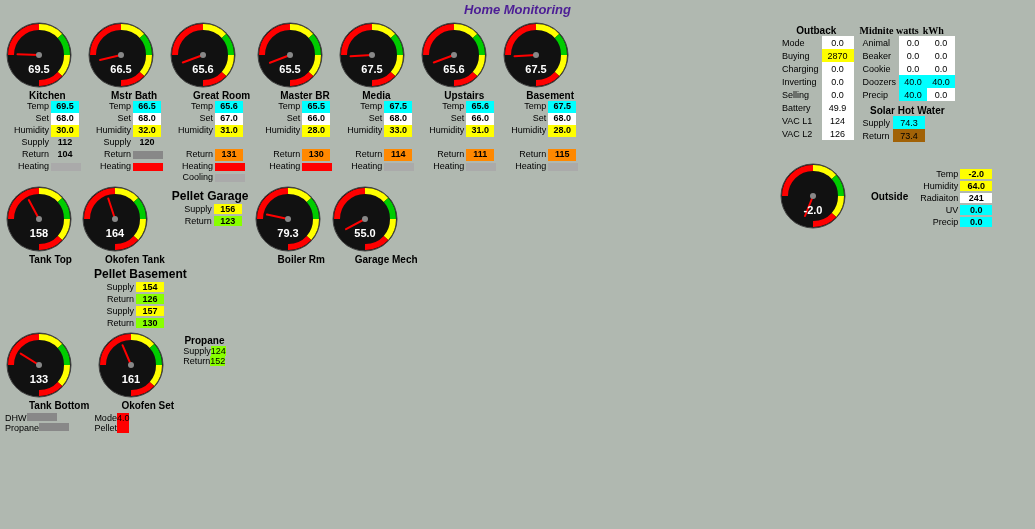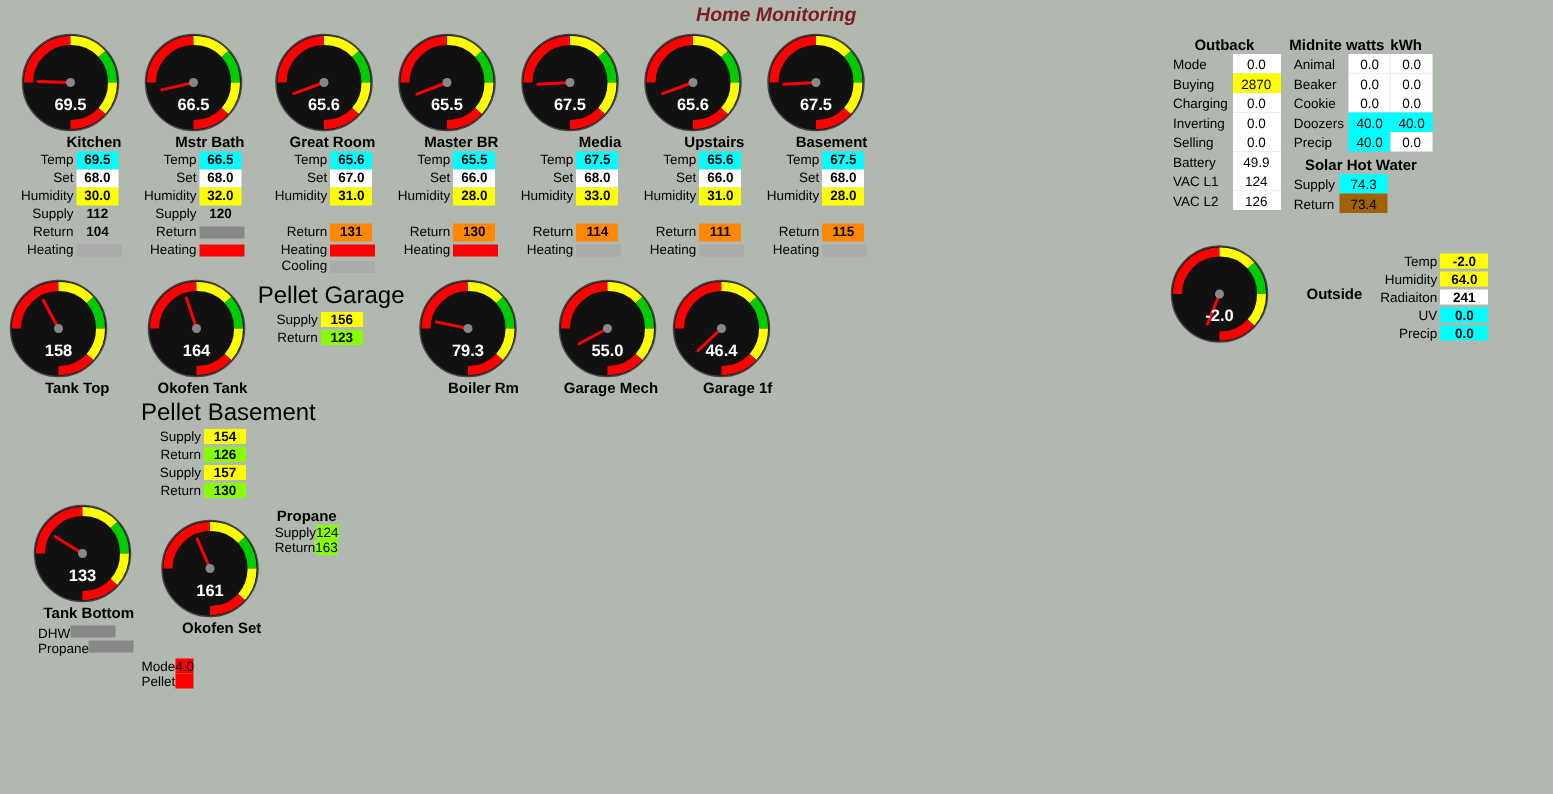--- a/index.html
+++ b/index.html
@@ -9,21 +9,21 @@
       font-size: 10px;
       color: #000;
       width: 1035px;
       height: 529px;
       overflow: hidden;
     }
     .page-title {
       text-align: center;
       font-size: 13px;
       font-weight: bold;
-      color: #7f1d1d;
+      color: #4c1d95;
       font-style: italic;
       padding: 2px 0;
     }
     .main-layout {
       display: flex;
       flex-direction: row;
       width: 100%;
     }
     .left-section {
       flex: 1;
@@ -56,21 +56,21 @@
       margin-top: 4px;
     }
 
     
     .row1 { display: flex; flex-direction: row; padding: 2px 2px 0 2px; }
     .row2 { display: flex; flex-direction: row; padding: 2px 2px 0 2px; }
 
     .gauge-with-data {
       display: flex;
       flex-direction: column;
-      align-items: flex-end;
+      align-items: flex-start;
       margin: 0 3px;
     }
 
     .readings-block {
       font-size: 9px;
       line-height: 1.3;
     }
     .readings-block .r-row {
       display: flex;
       align-items: center;
@@ -155,23 +155,23 @@
       font-weight: bold;
       padding: 0 1px;
     }
 
     
     .pellet-section {
       font-size: 9px;
       margin-top: 2px;
     }
     .pellet-section .ps-title {
-      font-weight: normal;
+      font-weight: bold;
       text-align: center;
-      font-size: 16px;
+      font-size: 12px;
     }
     .pellet-section .r-row {
       display: flex;
       align-items: center;
       height: 12px;
     }
     .pellet-section .r-label {
       width: 42px;
       text-align: right;
       padding-right: 2px;
@@ -591,34 +591,20 @@
           <path d="M 55 15 A 28 28 0 0 1 62 34" stroke="#00cc00" stroke-width="6" fill="none"></path>
           <path d="M 62 34 A 28 28 0 0 1 55 53" stroke="#ffff00" stroke-width="6" fill="none"></path>
           <path d="M 55 53 A 28 28 0 0 1 34 62" stroke="#ff0000" stroke-width="6" fill="none"></path>
           <line x1="34" y1="34" x2="14" y2="26" stroke="#ff0000" stroke-width="2" stroke-linecap="round" transform="rotate(-50, 34, 34)"></line>
           <circle cx="34" cy="34" r="3" fill="#888"></circle>
           <text x="34" y="52" text-anchor="middle" fill="white" font-size="11" font-weight="bold">55.0</text>
         </svg>
         <div class="gauge-label">Garage Mech</div>
       </div>
 
-      <div class="gauge-with-data">
-        <svg class="gauge-svg" viewBox="0 0 68 68">
-          <circle cx="34" cy="34" r="32" fill="#111" stroke="#444" stroke-width="1"></circle>
-          <path d="M 6 34 A 28 28 0 0 1 34 6" stroke="#ff0000" stroke-width="6" fill="none"></path>
-          <path d="M 34 6 A 28 28 0 0 1 55 15" stroke="#ffff00" stroke-width="6" fill="none"></path>
-          <path d="M 55 15 A 28 28 0 0 1 62 34" stroke="#00cc00" stroke-width="6" fill="none"></path>
-          <path d="M 62 34 A 28 28 0 0 1 55 53" stroke="#ffff00" stroke-width="6" fill="none"></path>
-          <path d="M 55 53 A 28 28 0 0 1 34 62" stroke="#ff0000" stroke-width="6" fill="none"></path>
-          <line x1="34" y1="34" x2="14" y2="26" stroke="#ff0000" stroke-width="2" stroke-linecap="round" transform="rotate(-65, 34, 34)"></line>
-          <circle cx="34" cy="34" r="3" fill="#888"></circle>
-          <text x="34" y="52" text-anchor="middle" fill="white" font-size="11" font-weight="bold">46.4</text>
-        </svg>
-        <div class="gauge-label">Garage 1f</div>
-      </div>
 
     </div>
 
     <div class="row2">
 
       <div class="gauge-with-data">
         <svg class="gauge-svg" viewBox="0 0 68 68">
           <circle cx="34" cy="34" r="32" fill="#111" stroke="#444" stroke-width="1"></circle>
           <path d="M 6 34 A 28 28 0 0 1 34 6" stroke="#ff0000" stroke-width="6" fill="none"></path>
           <path d="M 34 6 A 28 28 0 0 1 55 15" stroke="#ffff00" stroke-width="6" fill="none"></path>
@@ -630,21 +616,21 @@
           <text x="34" y="52" text-anchor="middle" fill="white" font-size="11" font-weight="bold">133</text>
         </svg>
         <div class="gauge-label">Tank Bottom</div>
 
         <div class="dhw-propane">
           <div class="r-row"><span class="r-label">DHW</span><span style="display:inline-block;width:30px;height:8px;background:#888;"></span></div>
           <div class="r-row"><span class="r-label">Propane</span><span style="display:inline-block;width:30px;height:8px;background:#888;"></span></div>
         </div>
       </div>
 
-      <div style="display:flex;flex-direction:column;align-items:flex-start;margin:10px 2px;gap:12px;">
+      <div style="display:flex;flex-direction:column;align-items:flex-start;margin:0 2px;">
         <div class="gauge-with-data">
           <svg class="gauge-svg" viewBox="0 0 68 68">
             <circle cx="34" cy="34" r="32" fill="#111" stroke="#444" stroke-width="1"></circle>
             <path d="M 6 34 A 28 28 0 0 1 34 6" stroke="#ff0000" stroke-width="6" fill="none"></path>
             <path d="M 34 6 A 28 28 0 0 1 55 15" stroke="#ffff00" stroke-width="6" fill="none"></path>
             <path d="M 55 15 A 28 28 0 0 1 62 34" stroke="#00cc00" stroke-width="6" fill="none"></path>
             <path d="M 62 34 A 28 28 0 0 1 55 53" stroke="#ffff00" stroke-width="6" fill="none"></path>
             <path d="M 55 53 A 28 28 0 0 1 34 62" stroke="#ff0000" stroke-width="6" fill="none"></path>
             <line x1="34" y1="34" x2="14" y2="26" stroke="#ff0000" stroke-width="2" stroke-linecap="round" transform="rotate(45, 34, 34)"></line>
             <circle cx="34" cy="34" r="3" fill="#888"></circle>
@@ -655,21 +641,21 @@
 
         <div style="font-size:9px;margin-top:2px;">
           <div class="r-row"><span class="r-label">Mode</span><span class="r-val val-red">4.0</span></div>
           <div class="r-row"><span class="r-label">Pellet</span><span class="r-val val-red">&nbsp;&nbsp;&nbsp;&nbsp;&nbsp;</span></div>
         </div>
       </div>
 
       <div class="propane-section" style="margin-left:4px;margin-top:4px;">
         <div class="ps-title">Propane</div>
         <div class="r-row"><span class="r-label">Supply</span><span class="r-val val-lime">124</span></div>
-        <div class="r-row"><span class="r-label">Return</span><span class="r-val val-lime">163</span></div>
+        <div class="r-row"><span class="r-label">Return</span><span class="r-val val-lime">152</span></div>
       </div>
     </div>
   </div>
 
   <div class="right-panel">
 
     <div class="right-top">
 
       <div>
         <div class="panel-header">Outback</div>
@@ -705,21 +691,21 @@
               </tr>
           <tr>
                 <td>VAC L2</td>
                 <td style="background:#fff;min-width:32px;text-align:center;">126</td>
               </tr>
         </tbody>
           </table>
       </div>
 
       <div>
-        <div style="display:flex;gap:4px;align-items:flex-end;">
+        <div style="display:flex;gap:4px;align-items:flex-end;font-family:Liberation Serif, serif;">
           <div class="panel-header">Midnite watts</div>
           <div class="panel-header">kWh</div>
         </div>
         <table class="panel-table">
           <tbody>
               <tr>
             <td>Animal</td>
             <td style="background:#fff;text-align:center;min-width:28px;">0.0</td>
             <td style="background:#fff;text-align:center;min-width:28px;">0.0</td>
           </tr>

